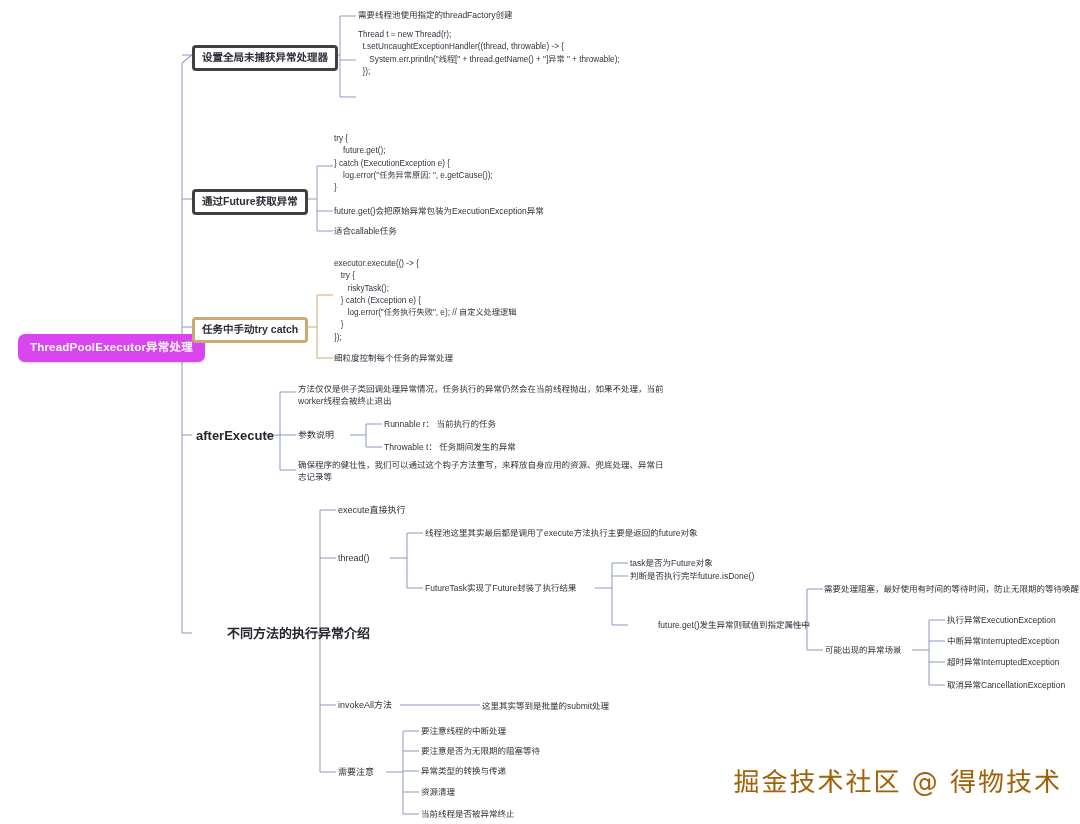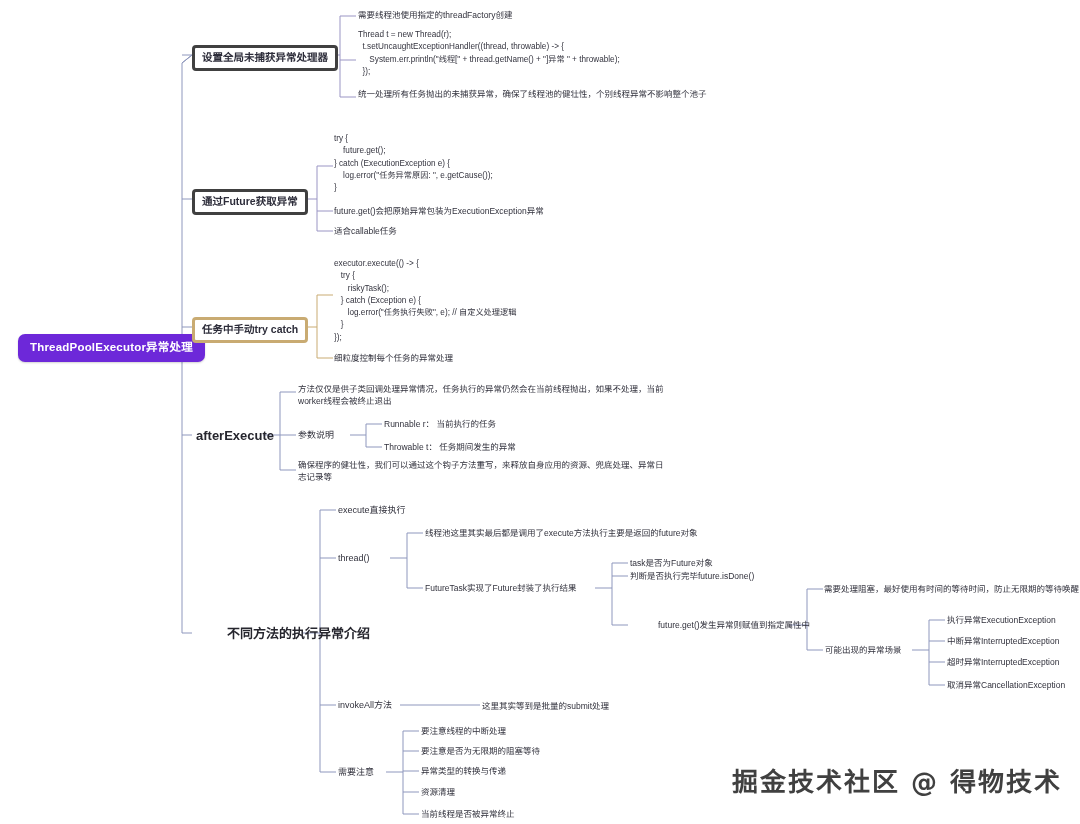--- a/index.html
+++ b/index.html
@@ -9,21 +9,21 @@
     font-family:"Liberation Sans","DejaVu Sans",sans-serif;
     overflow:hidden;position:relative;
   }
   #mindmap{position:absolute;left:0;top:0;width:1080px;height:824px;}
   svg.edges{position:absolute;left:0;top:0;width:1080px;height:824px;pointer-events:none;}
 
   .node{position:absolute;box-sizing:border-box;white-space:nowrap;}
 
   
   .root-node{
-    background:#6d28d9;color:#ffffff;border-radius:7px;
+    background:#d946ef;color:#ffffff;border-radius:7px;
     font-size:11.5px;font-weight:bold;letter-spacing:.2px;
     padding:8px 12px;box-shadow:0 1px 2px rgba(0,0,0,.18);
     line-height:1;
   }
 
   
   .boxed{
     background:#ffffff;border:3px solid #404040;border-radius:4px;
     font-size:10.5px;font-weight:bold;color:#2d2d3a;
     padding:4px 7px;line-height:1.1;
@@ -39,21 +39,21 @@
   .leaf.mid{font-size:9px;}
 
   
   .code{
     font-family:"Liberation Sans","DejaVu Sans",sans-serif;
     font-size:8.2px;color:#33333e;line-height:1.5;white-space:pre;
   }
 
   .watermark{
     position:absolute;right:18px;bottom:26px;
-    font-size:26px;color:#404040;font-weight:700;letter-spacing:2px;
+    font-size:26px;color:#a16207;font-weight:400;letter-spacing:2px;
     font-family:"DejaVu Sans",sans-serif;
     white-space:nowrap;
   }
 </style>
 </head>
 <body>
 
 <div id="mindmap">
 
   <svg class="edges" viewBox="0 0 1080 824">
@@ -151,21 +151,20 @@
   </svg>
 
   <div class="node root-node" style="left:18px;top:334px;">ThreadPoolExecutor异常处理</div>
 
   <div class="node boxed" style="left:192px;top:45px;">设置全局未捕获异常处理器</div>
   <div class="node leaf" style="left:358px;top:9px;">需要线程池使用指定的threadFactory创建</div>
   <div class="node code" style="left:358px;top:29px;">Thread t = new Thread(r);
   t.setUncaughtExceptionHandler((thread, throwable) -&gt; {
      System.err.println("线程[" + thread.getName() + "]异常 " + throwable);
   });</div>
-  <div class="node leaf wrap" style="left:358px;top:88px;width:380px;">统一处理所有任务抛出的未捕获异常，确保了线程池的健壮性，个别线程异常不影响整个池子</div>
 
   <div class="node boxed" style="left:192px;top:189px;">通过Future获取异常</div>
   <div class="node code" style="left:334px;top:133px;">try {
     future.get();
 } catch (ExecutionException e) {
     log.error("任务异常原因: ", e.getCause());
 }</div>
   <div class="node leaf" style="left:334px;top:205px;">future.get()会把原始异常包装为ExecutionException异常</div>
   <div class="node leaf" style="left:334px;top:225px;">适合callable任务</div>
 

